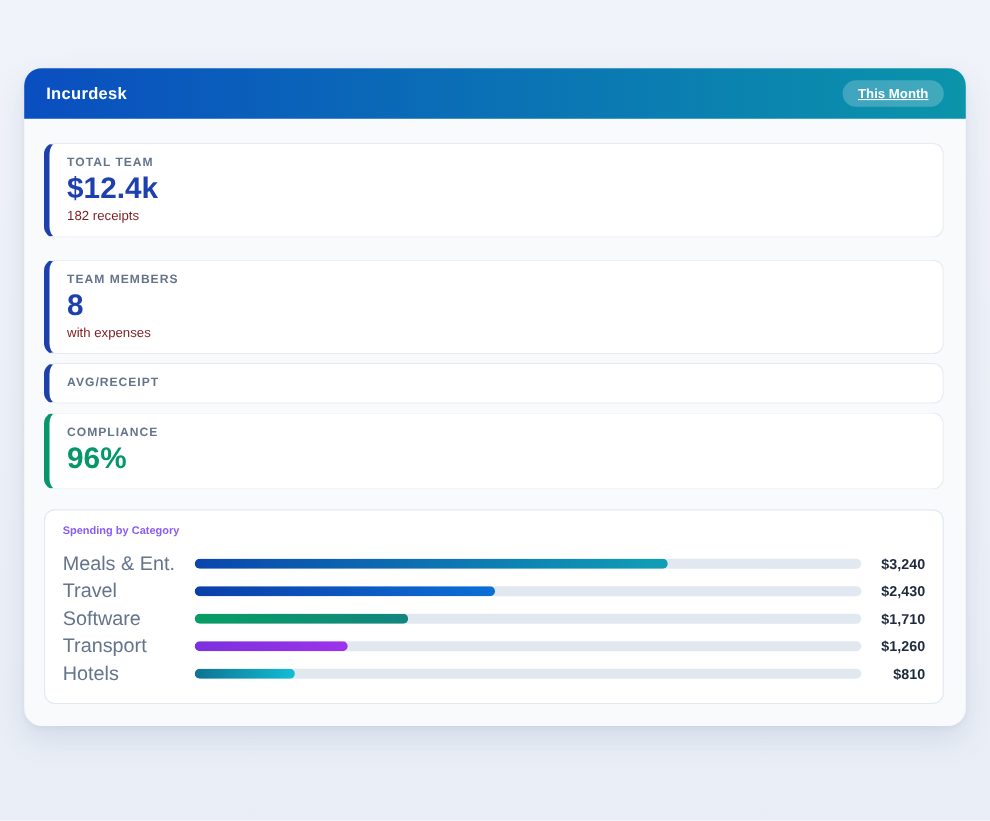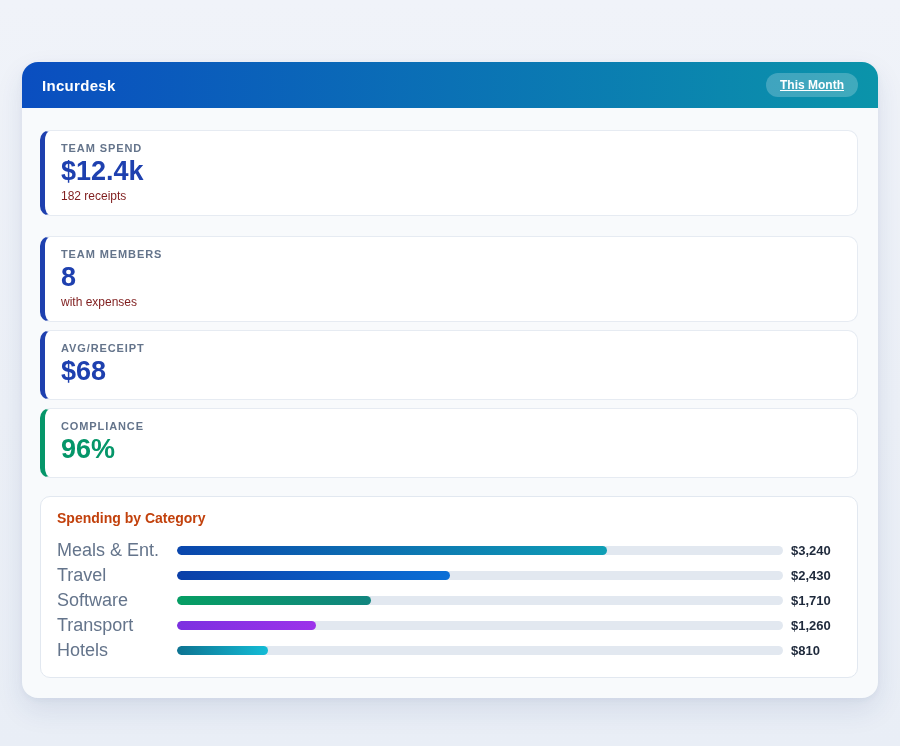--- a/index.html
+++ b/index.html
@@ -69,23 +69,23 @@
     margin-top: 2px;
   }
   .chart-card {
     background: #ffffff;
     border: 1px solid #e2e8f0;
     border-radius: 10px;
     padding: 13px 16px 14px 16px;
     margin-top: 18px;
   }
   .chart-title {
-    font-size: 14px;
+    font-size: 10px;
     font-weight: bold;
-    color: #c2410c;
+    color: #8b5cf6;
     margin-bottom: 12px;
   }
   .chart-row {
     display: flex;
     align-items: center;
     height: 25px;
   }
   .row-label {
     width: 120px;
     flex: 0 0 120px;
@@ -99,53 +99,53 @@
     border-radius: 5px;
     overflow: hidden;
   }
   .row-fill {
     height: 100%;
     border-radius: 5px;
   }
   .row-value {
     width: 58px;
     flex: 0 0 58px;
+    text-align: right;
     font-size: 13px;
     font-weight: bold;
     color: #1e293b;
     padding-left: 8px;
   }
 </style>
 </head>
 <body>
 
 <div class="panel">
 
   <div class="header" style="background: linear-gradient(90deg, rgb(10, 78, 192), rgb(11, 148, 170));">
     <div class="app-title">Incurdesk</div>
     <button class="badge">This Month</button>
   </div>
 
   <div class="body-area">
 
     <div class="stat-card" style="border-left-color: rgb(30, 64, 175);">
-      <div class="stat-label">TEAM SPEND</div>
+      <div class="stat-label">TOTAL TEAM</div>
       <div class="stat-value" style="color: rgb(30, 64, 175);">$12.4k</div>
       <div class="stat-sub">182 receipts</div>
     </div>
 
     <div class="stat-card" style="border-left-color: rgb(30, 64, 175); margin-top: 20px;">
       <div class="stat-label">TEAM MEMBERS</div>
       <div class="stat-value" style="color: rgb(30, 64, 175);">8</div>
       <div class="stat-sub">with expenses</div>
     </div>
 
     <div class="stat-card" style="border-left-color: rgb(30, 64, 175);">
       <div class="stat-label">AVG/RECEIPT</div>
-      <div class="stat-value" style="color: rgb(30, 64, 175);">$68</div>
     </div>
 
     <div class="stat-card" style="border-left-color: rgb(5, 150, 105);">
       <div class="stat-label">COMPLIANCE</div>
       <div class="stat-value" style="color: rgb(5, 150, 105);">96%</div>
     </div>
 
     <div class="chart-card">
       <div class="chart-title">Spending by Category</div>
 

